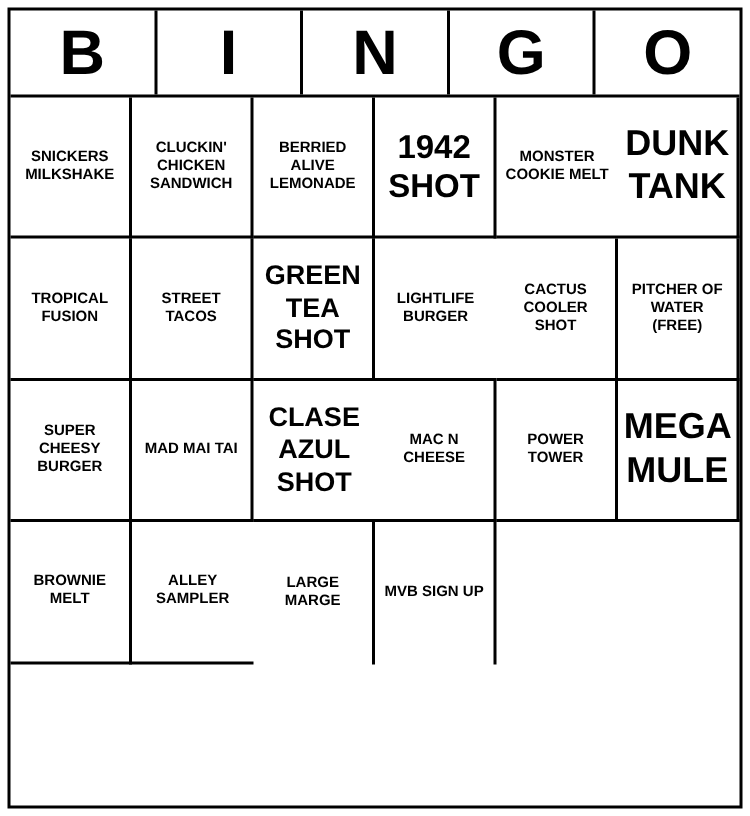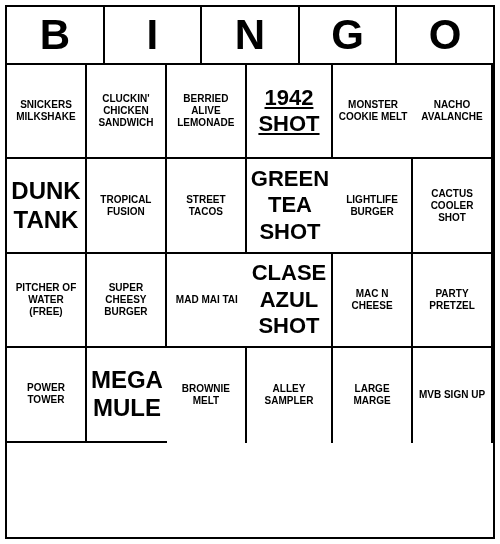--- a/index.html
+++ b/index.html
@@ -55,25 +55,24 @@
       line-height: 1.2;
     }
     .bingo-cell:nth-child(5n) {
       border-right: none;
       text-align: center;
     }
     .bingo-cell:nth-child(n+21) {
       border-bottom: none;
     }
     .bingo-cell.large-text {
-      font-size: 22px;
+      font-size: 18px;
     }
     .bingo-cell.xlarge-text {
       font-size: 22px;
-      text-decoration: underline;
     }
     .bingo-cell.xxlarge-text {
       font-size: 24px;
     }
   </style>
 </head>
 <body>
 
 <div class="bingo-card">
   <div class="bingo-header">
@@ -82,33 +81,31 @@
       <div class="header-cell">N</div>
       <div class="header-cell">G</div>
       <div class="header-cell">O</div>
     </div>
   <div class="bingo-grid">
   <div class="bingo-cell">SNICKERS MILKSHAKE</div>
       <div class="bingo-cell">CLUCKIN' CHICKEN SANDWICH</div>
       <div class="bingo-cell">BERRIED ALIVE LEMONADE</div>
       <div class="bingo-cell xlarge-text">1942 SHOT</div>
       <div class="bingo-cell">MONSTER COOKIE MELT</div>
-      <div class="bingo-cell">NACHO AVALANCHE</div>
       <div class="bingo-cell xxlarge-text">DUNK TANK</div>
       <div class="bingo-cell">TROPICAL FUSION</div>
       <div class="bingo-cell">STREET TACOS</div>
       <div class="bingo-cell large-text">GREEN TEA SHOT</div>
       <div class="bingo-cell">LIGHTLIFE BURGER</div>
       <div class="bingo-cell">CACTUS COOLER SHOT</div>
       <div class="bingo-cell">PITCHER OF WATER (FREE)</div>
       <div class="bingo-cell">SUPER CHEESY BURGER</div>
       <div class="bingo-cell">MAD MAI TAI</div>
       <div class="bingo-cell large-text">CLASE AZUL SHOT</div>
       <div class="bingo-cell">MAC N CHEESE</div>
-      <div class="bingo-cell">PARTY PRETZEL</div>
       <div class="bingo-cell">POWER TOWER</div>
       <div class="bingo-cell xxlarge-text">MEGA MULE</div>
       <div class="bingo-cell">BROWNIE MELT</div>
       <div class="bingo-cell">ALLEY SAMPLER</div>
       <div class="bingo-cell">LARGE MARGE</div>
       <div class="bingo-cell">MVB SIGN UP</div>
     </div>
 </div>
 
 </body></html>

